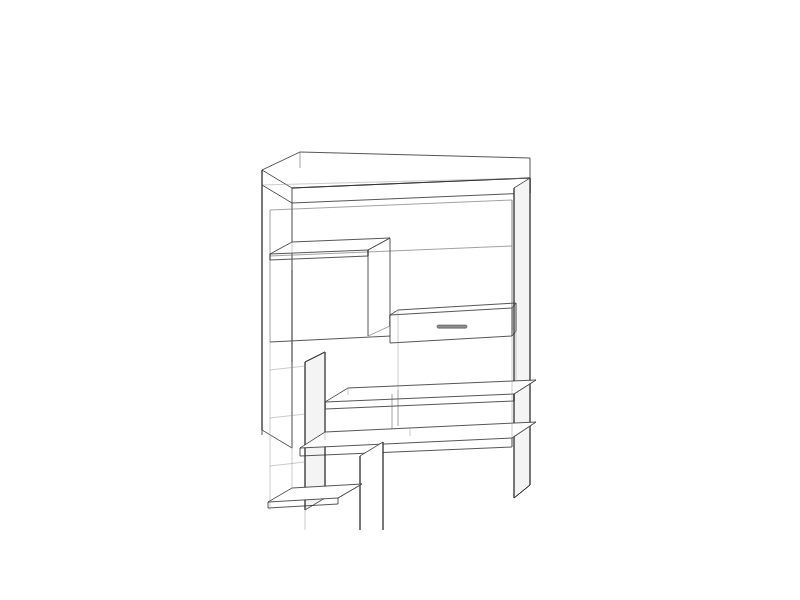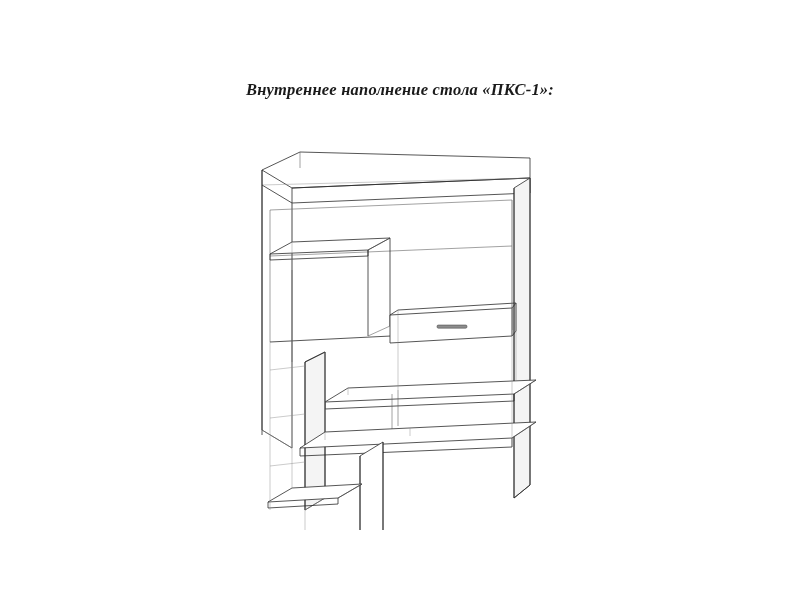--- a/index.html
+++ b/index.html
@@ -82,21 +82,20 @@
     fill: #8d8d8d;
     stroke: #3a3a3a;
     stroke-width: 0.5;
   }
 </style>
 </head>
 <body>
 
 <div class="page">
 
-  <div class="title">Внутреннее наполнение стола «ПКС-1»:</div>
 
   <div class="drawing-wrap">
     <svg class="drawing" viewBox="0 0 800 400" xmlns="http://www.w3.org/2000/svg">
 
       <g>
         <polygon class="panel-face" points="262,40 300,22 530,28 530,48 292,58"></polygon>
         <polyline class="ln" points="262,40 262,55 292,73 292,58"></polyline>
         <polyline class="ln" points="292,58 530,48 530,63 292,73"></polyline>
         <line class="ln-thin" x1="300" y1="22" x2="300" y2="38"></line>
         <line class="ln-faint" x1="262" y1="55" x2="530" y2="48"></line>

